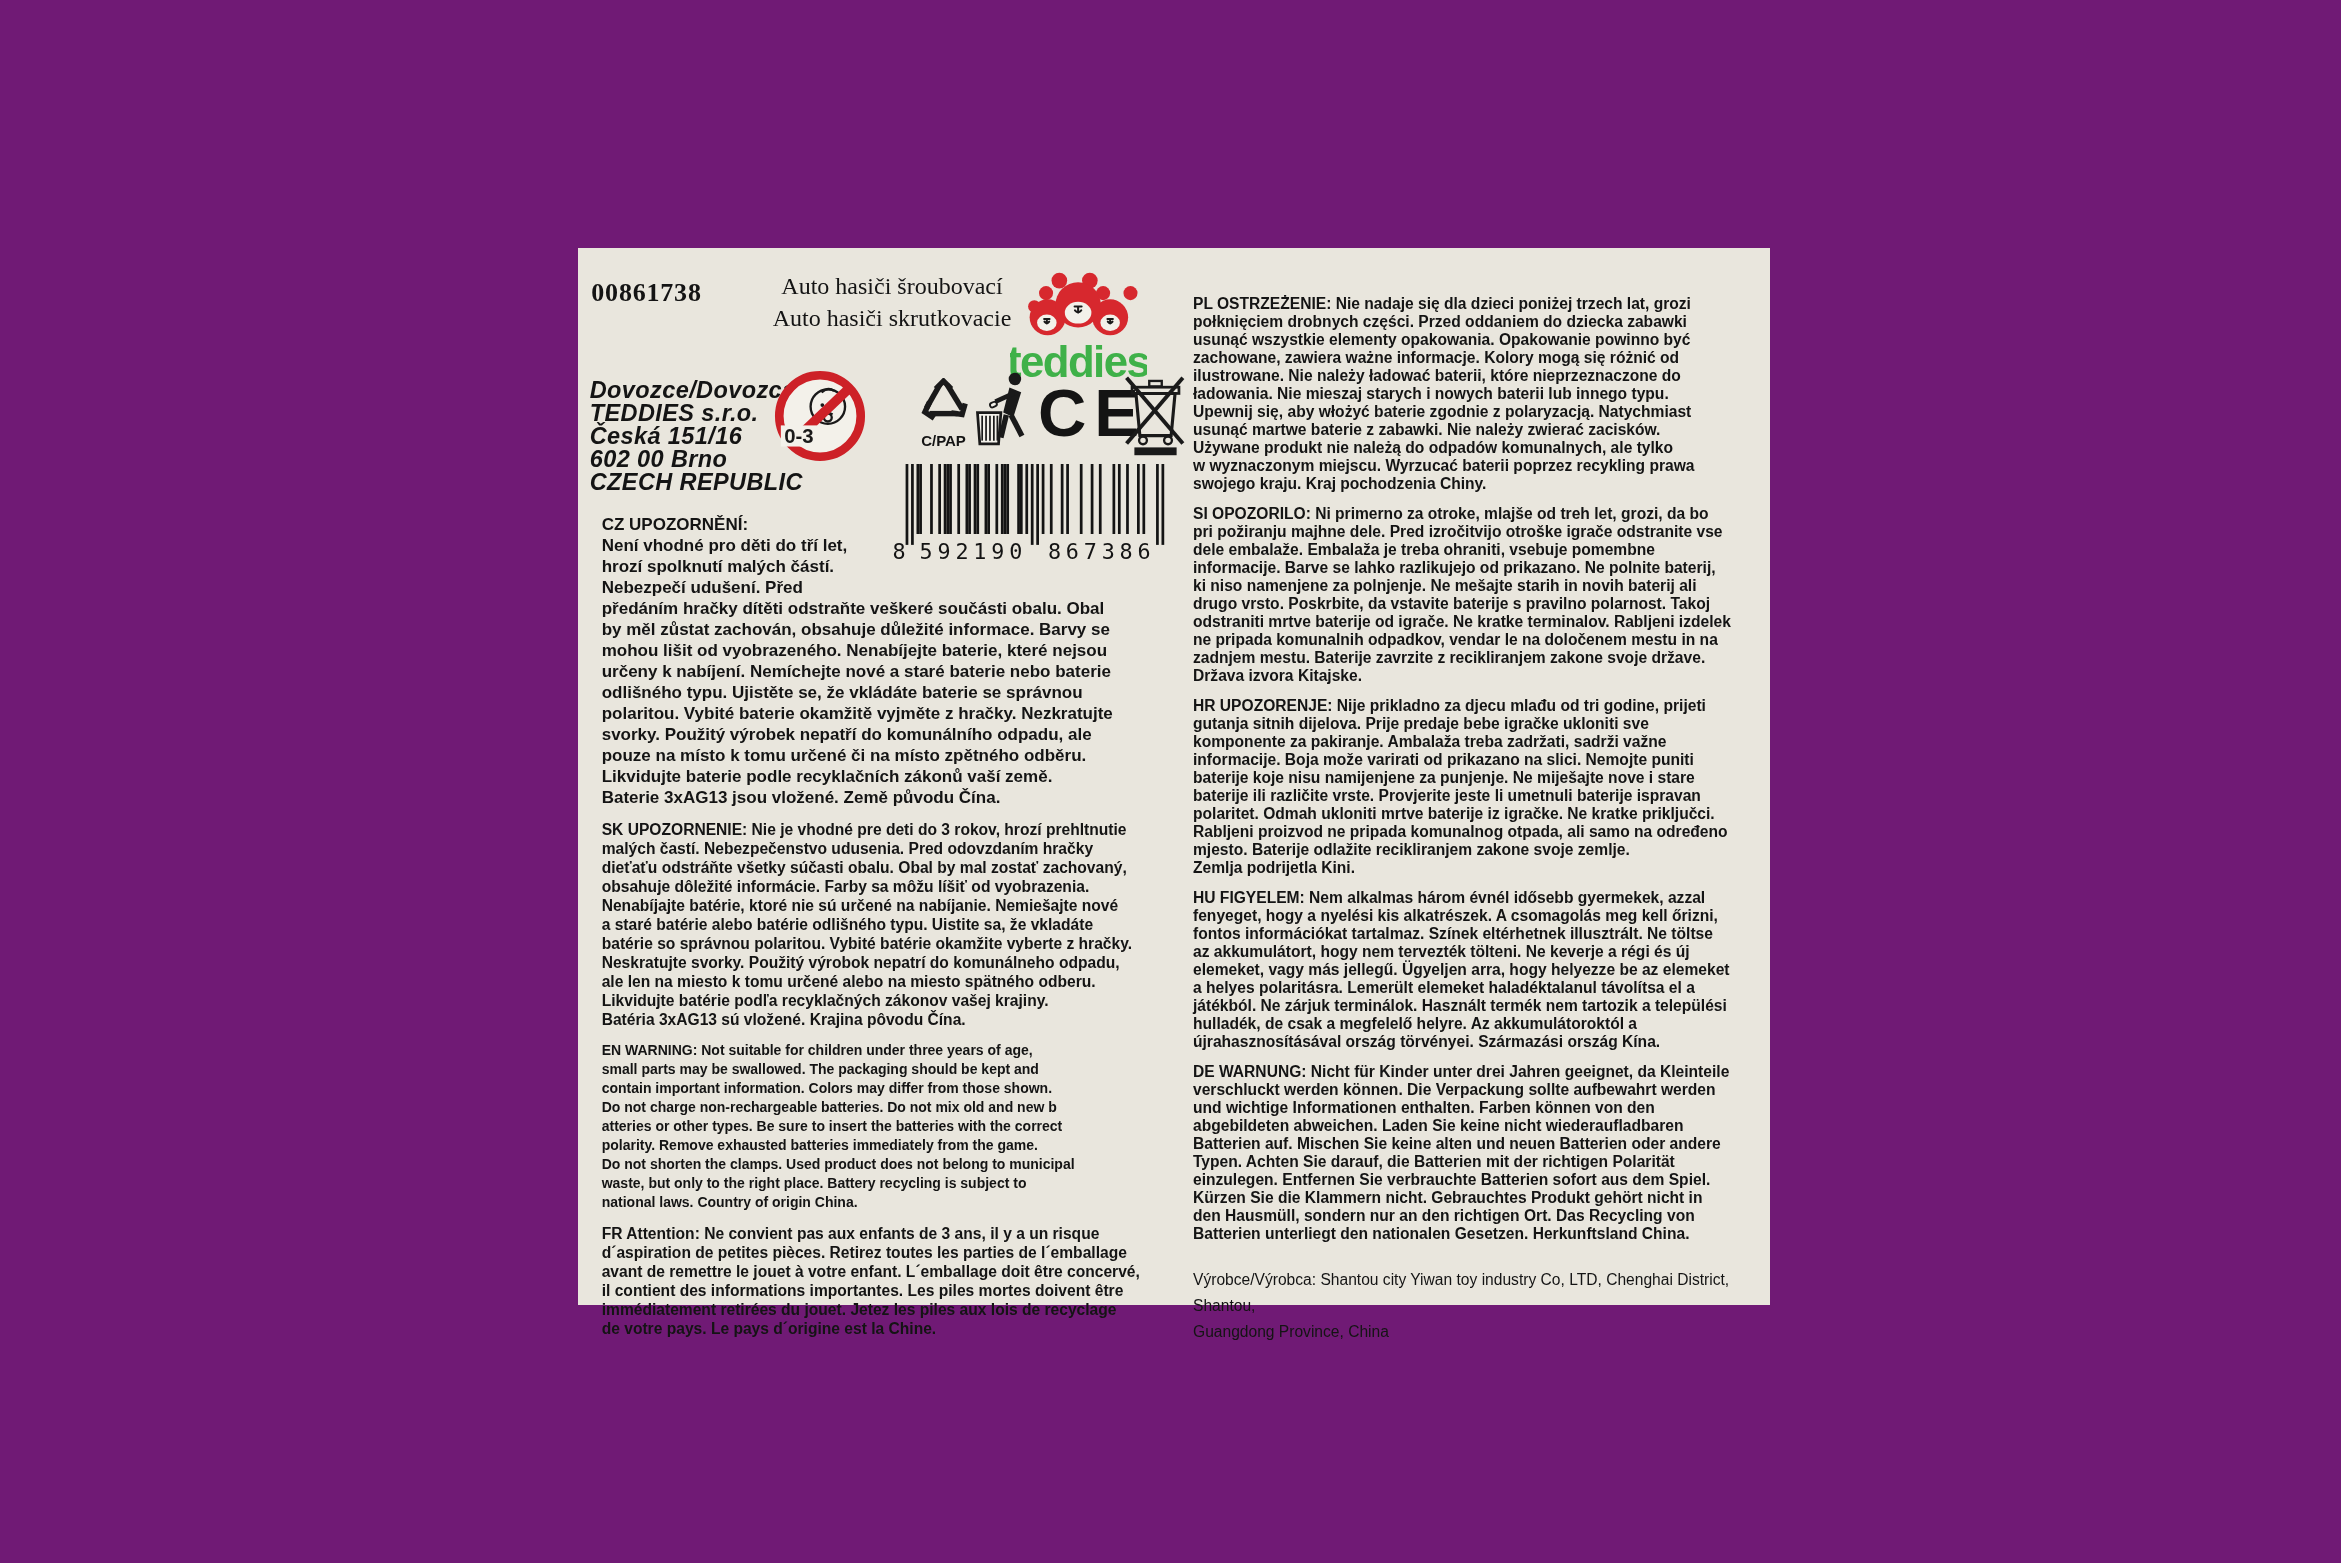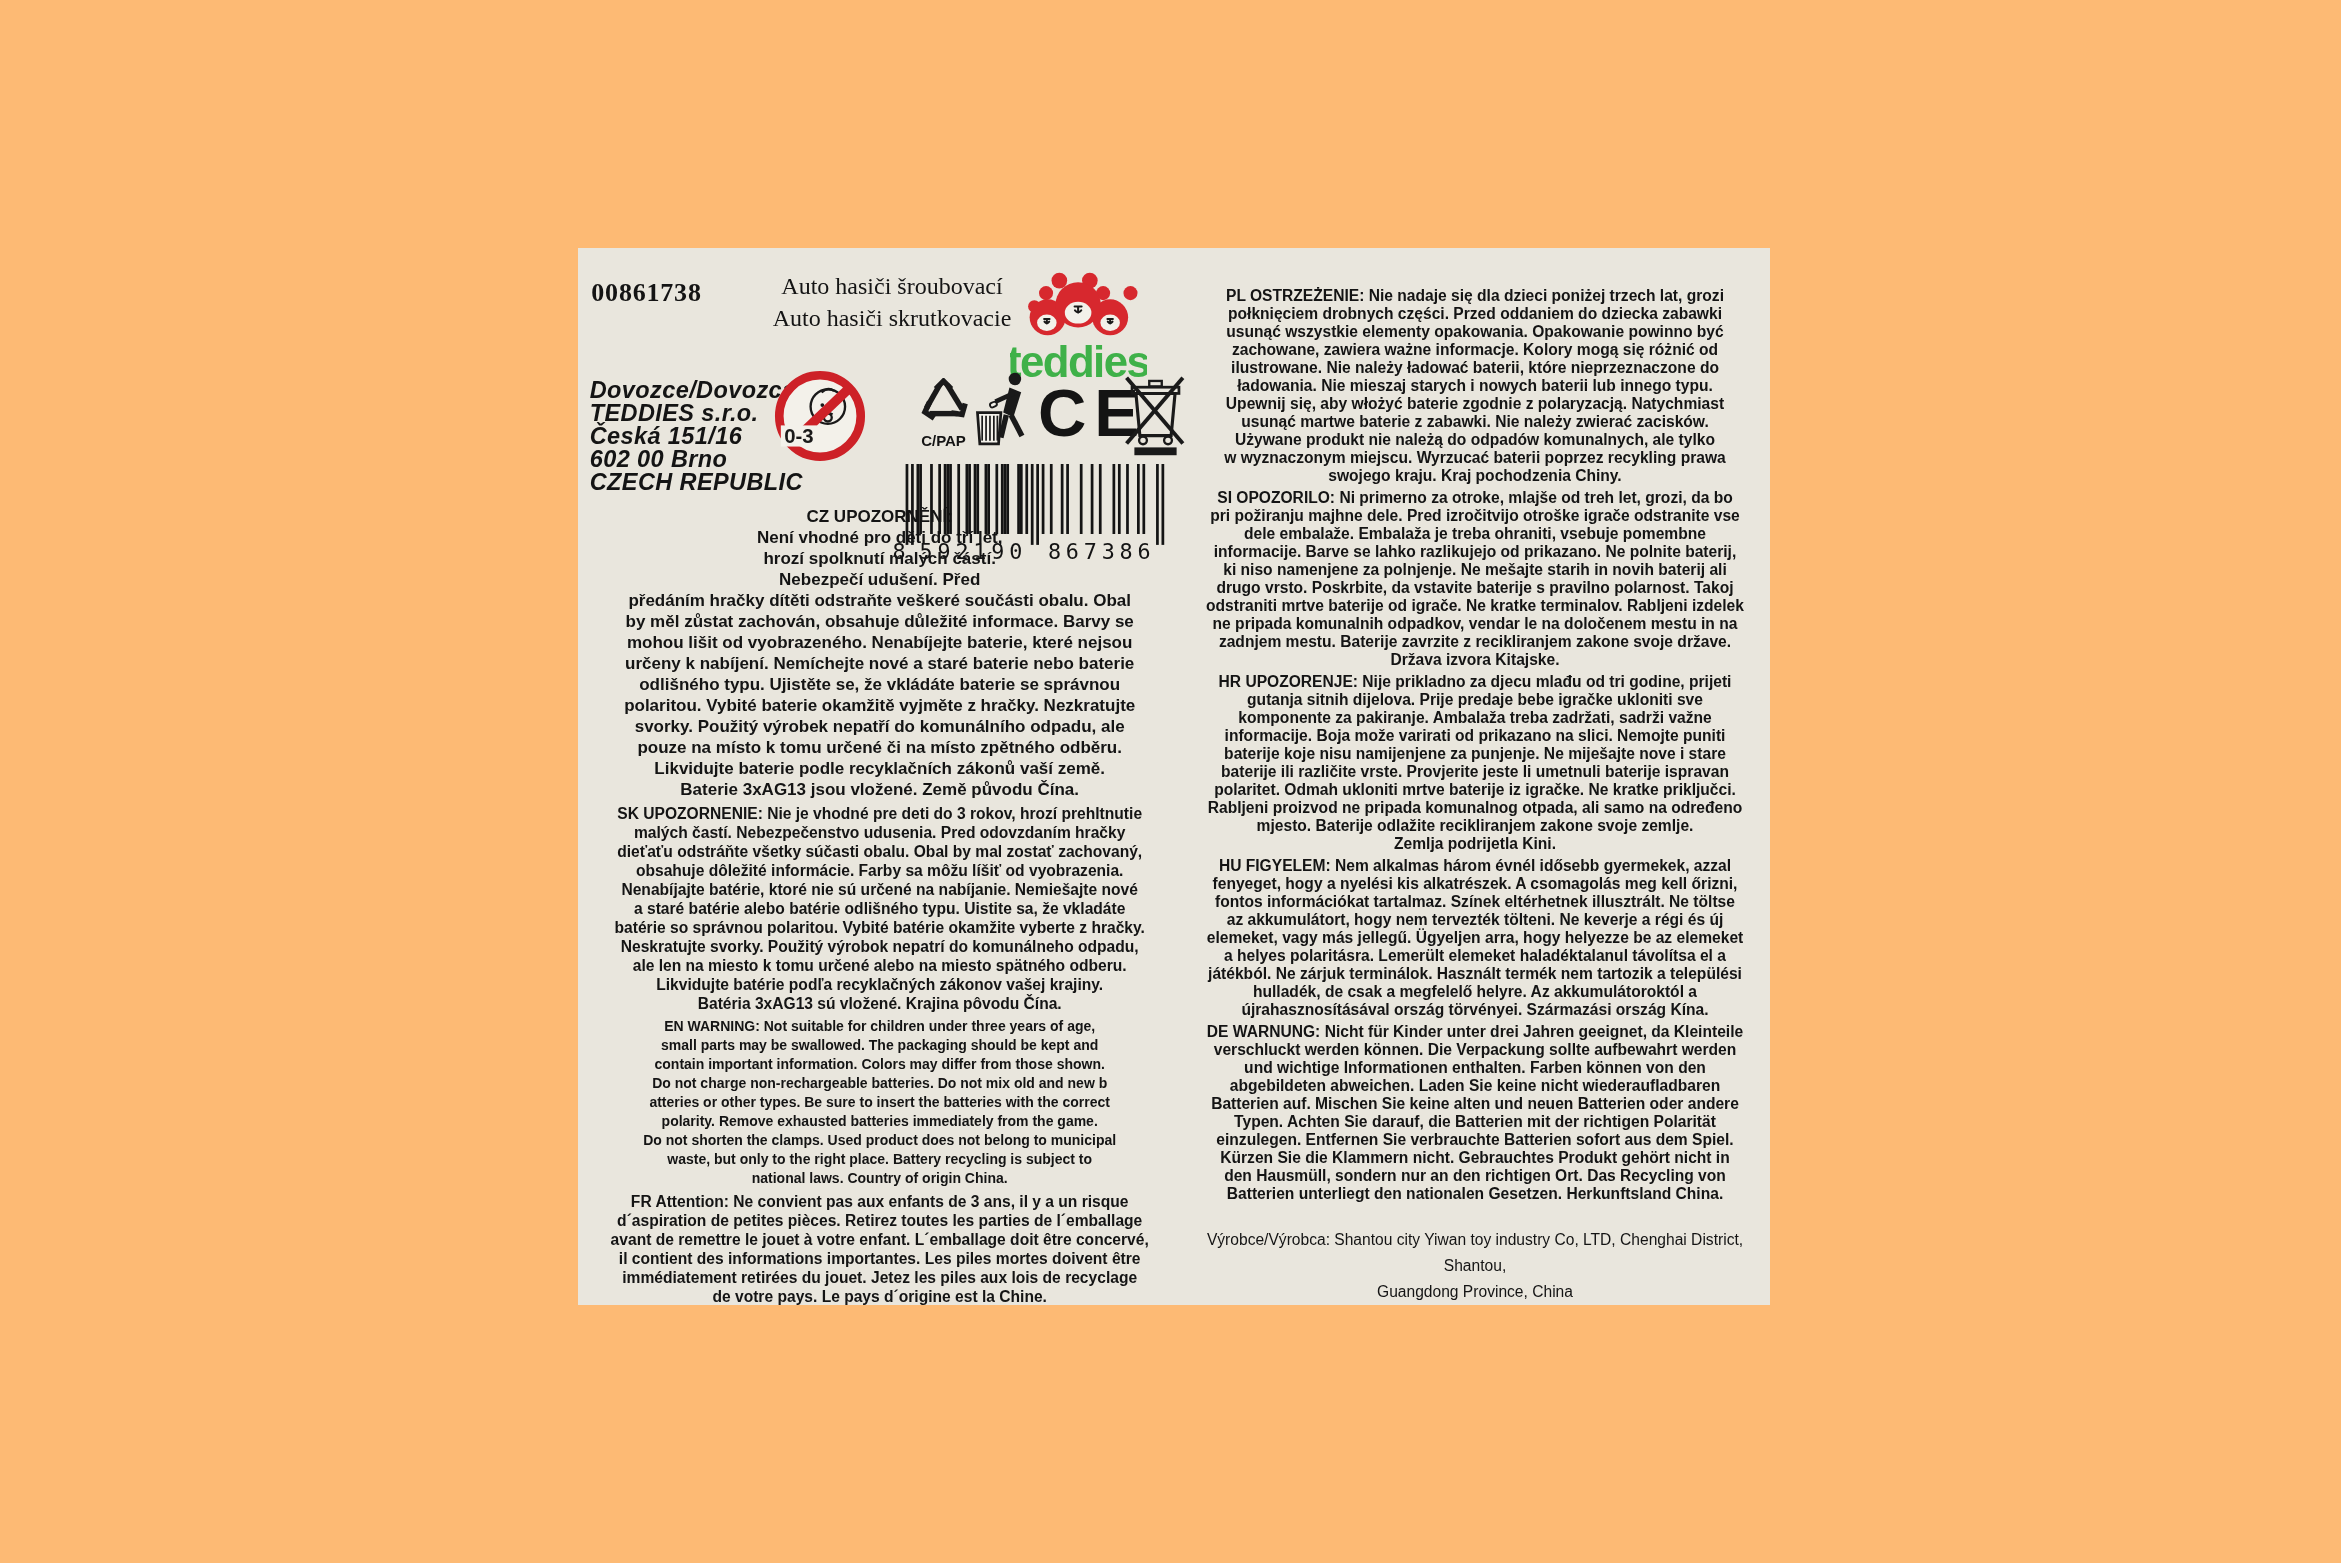--- a/index.html
+++ b/index.html
@@ -1,36 +1,36 @@
 <!DOCTYPE html>
 <html style="font-size:12.5px"><head>
 <meta charset="utf-8">
 <style>
   html,body{margin:0;padding:0;background:#ffffff;}
-  .stage{position:relative;width:2342px;height:1563px;background:#fdba74;overflow:hidden;
+  .stage{position:relative;width:2342px;height:1563px;background:#701a75;overflow:hidden;
          font-family:"Liberation Sans",sans-serif;color:#141414;}
   .label{position:absolute;left:578px;top:248px;width:1192px;height:1057px;background:#e9e6dd;}
   .ml{white-space:pre-line;}
   .product-code{position:absolute;left:13.3px;top:30px;font-family:"Liberation Serif",serif;
                 font-weight:700;font-size:26px;letter-spacing:0.8px;}
   .titles{position:absolute;left:150px;top:22px;width:328px;text-align:center;
           font-family:"Liberation Serif",serif;font-size:24px;line-height:32px;}
   .logo{position:absolute;left:432px;top:23.5px;width:137px;}
   .importer{position:absolute;left:11.7px;top:131px;font-size:23.5px;font-weight:700;
             font-style:italic;line-height:23px;letter-spacing:0.4px;}
   .icon-abs{position:absolute;}
   .ce-text{font-weight:700;font-size:67px;letter-spacing:7.8px;line-height:67px;
            font-family:Liberation Sans, sans-serif;}
   .cpap-wrap{text-align:center;width:55px;}
   .cpap-label{font-size:15px;font-weight:700;margin-top:3px;}
   .barcode{position:absolute;left:313px;top:216px;width:275px;height:102px;}
   .barcode svg{display:block;}
   .col-left{position:absolute;left:11.7px;top:254px;width:580px;}
   .col-right{position:absolute;left:603px;top:35px;width:588px;}
-  .col-left p,.col-right p{margin:4px;font-weight:700;text-align:center;}
+  .col-left p,.col-right p{margin:12px;font-weight:700;}
   .blk-cz{font-size:17px;line-height:21px;}
   .blk-sk{font-size:15.6px;line-height:19px;}
   .blk-en{font-size:14px;line-height:19px;}
   .blk-fr{font-size:15.6px;line-height:19px;}
   .blk-r{font-size:15.6px;line-height:18px;}
   .manufacturer{margin-top:23.5px !important;font-weight:400 !important;font-size:15.6px;line-height:26px;}
 </style>
 </head>
 <body>
 

